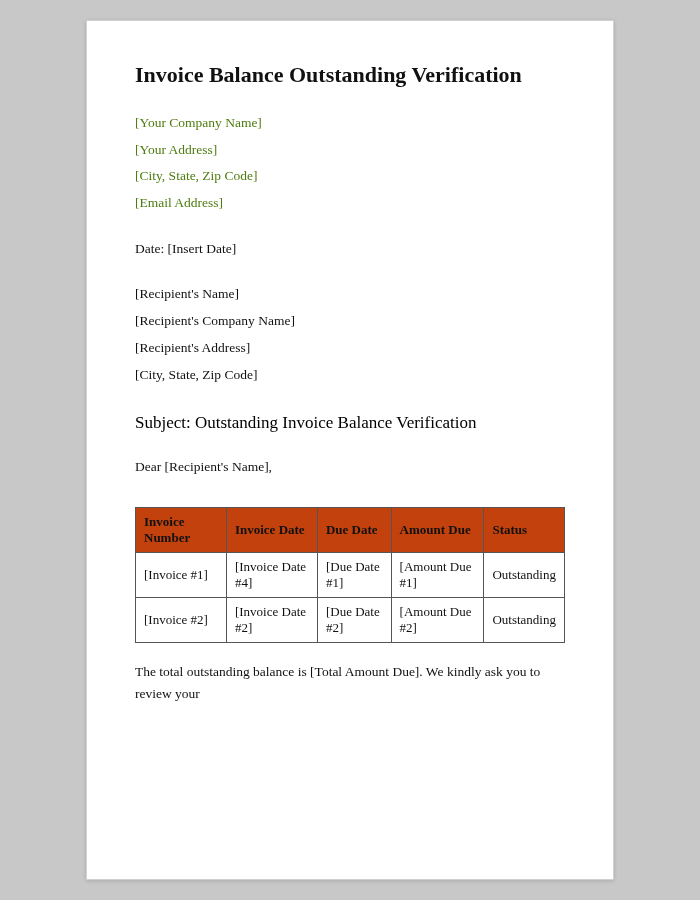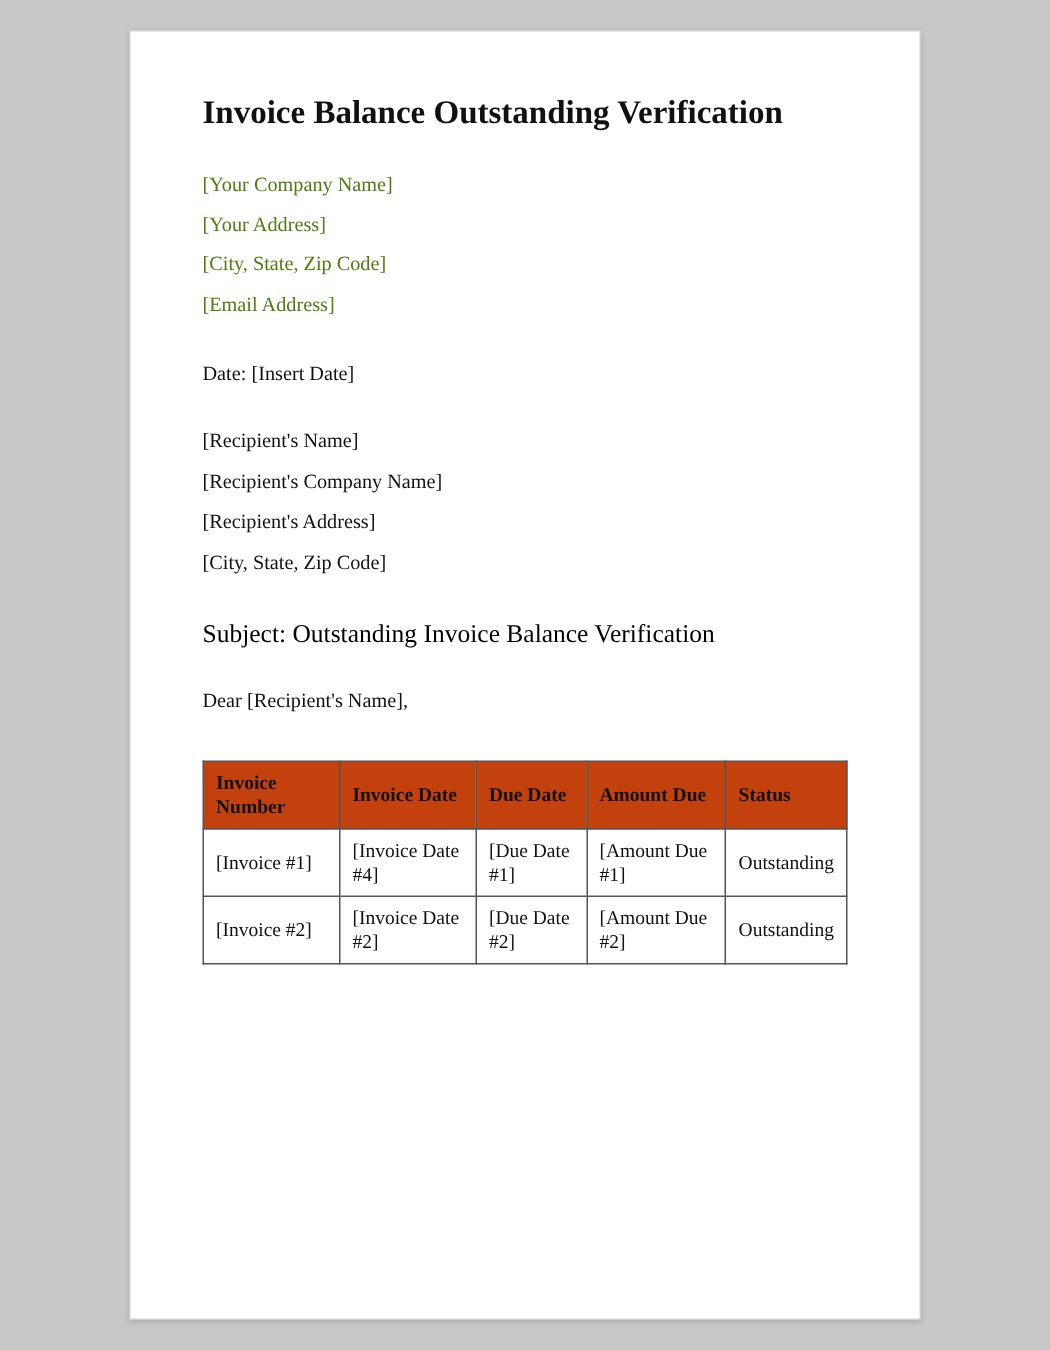--- a/index.html
+++ b/index.html
@@ -167,14 +167,15 @@
         <tr>
           <td>[Invoice #2]</td>
           <td>[Invoice Date #2]</td>
           <td>[Due Date #2]</td>
           <td>[Amount Due #2]</td>
           <td>Outstanding</td>
         </tr>
       </tbody>
   </table>
 
+  <div class="footer-text">The total outstanding balance is [Total Amount Due]. We kindly ask you to review your</div>
 
 </div>
 
 </body></html>

